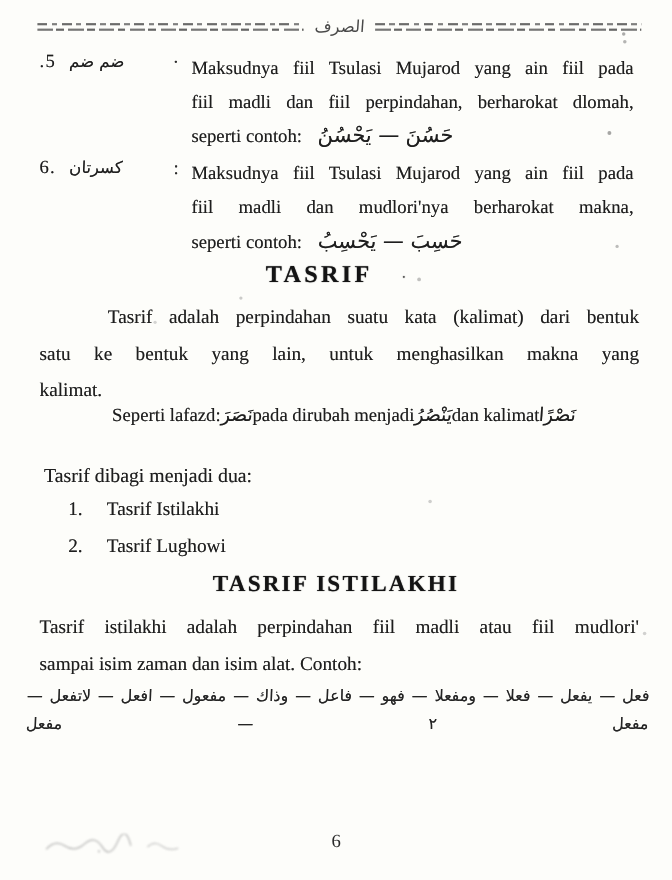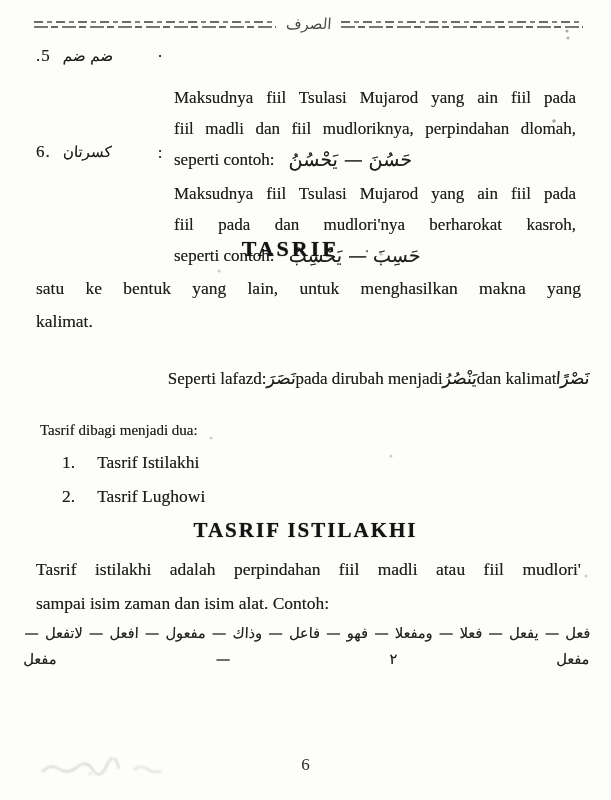--- a/index.html
+++ b/index.html
@@ -26,39 +26,39 @@
   }
   .header-arabic { font-size:15px; color:#2a2a2a; transform:skewX(-4deg); opacity:.85; }
 
   
   .item { position:absolute; left:36px; width:540px;
           display:grid; grid-template-columns:110px 16px 1fr; column-gap:6px; }
   .item-label { display:flex; gap:12px; align-items:baseline; font-size:17px; }
   .item-label .num { letter-spacing:1px; }
   .item-label .arabic { font-size:15px; transform:skewX(-3deg); }
   .item-sep { font-size:17px; color:#2b2b2b; padding-top:1px; text-align:center; }
-  .item-body { font-size:17px; line-height:31px;margin-top:36px; }
+  .item-body { font-size:17px; line-height:31px; }
   .jl { text-align:justify; text-align-last:justify; }
   .contoh-row { display:flex; gap:14px; }
   .contoh-row .arabic { font-size:19px; transform:skewX(-4deg); letter-spacing:1px; }
 
   .h1 { position:absolute; left:0; width:100%; text-align:center;
         font-weight:bold; font-size:22px; letter-spacing:3px; color:#141414;
         text-shadow:0 0 1px rgba(10,10,10,.7); }
   .h1 .tail-dot { font-weight:normal; letter-spacing:0; color:#555; font-size:14px; padding-left:26px; }
 
   .para { position:absolute; left:36px; width:545px; font-size:17.5px; line-height:33px; }
   .indent { padding-left:62px; }
 
   .lafazd { position:absolute; top:368px; left:36px; width:554px;
-            display:flex; justify-content:flex-end; align-items:baseline;
+            display:flex; justify-content:center; align-items:baseline;
             font-size:17px; }
   .lafazd .arabic { font-size:17px; transform:skewX(-4deg); }
 
-  .divide-intro { position:absolute; top:422px; left:40px; font-size:15px; }
+  .divide-intro { position:absolute; top:422px; left:40px; font-size:18px; }
   .olist-row { position:absolute; left:62px; display:flex; gap:22px; font-size:17.5px; }
 
   .para2 { top:552px; line-height:34px; }
 
   .arabic-line { position:absolute; top:620px; left:24px; width:566px;
                  direction:rtl; font-size:14.5px; line-height:26px;
                  text-align:justify; text-align-last:justify;
                  transform:skewX(-2deg); color:#242424; }
 
   .page-number { position:absolute; top:755px; left:0; width:100%;
@@ -92,47 +92,48 @@
   </div>
 
   <div class="item ink" style="top:46px;">
     <div class="item-label">
       <span class="num">.5</span>
       <span class="arabic" dir="rtl">ضم ضم</span>
     </div>
     <div class="item-sep">·</div>
     <div class="item-body">
       <div class="jl">Maksudnya fiil Tsulasi Mujarod yang ain fiil pada</div>
-      <div class="jl">fiil madli dan fiil mudloriknya, perpindahan dlomah,</div>
+      <div class="jl">fiil madli dan fiil perpindahan, berharokat dlomah,</div>
       <div class="contoh-row">
         <span>seperti contoh:</span>
         <span class="arabic" dir="rtl">حَسُنَ — يَحْسُنُ</span>
       </div>
     </div>
   </div>
 
   <div class="item ink" style="top:142px;">
     <div class="item-label">
       <span class="num">6.</span>
       <span class="arabic" dir="rtl">كسرتان</span>
     </div>
     <div class="item-sep">:</div>
     <div class="item-body">
       <div class="jl">Maksudnya fiil Tsulasi Mujarod yang ain fiil pada</div>
-      <div class="jl">fiil pada dan mudlori'nya berharokat kasroh,</div>
+      <div class="jl">fiil madli dan mudlori'nya berharokat makna,</div>
       <div class="contoh-row">
         <span>seperti contoh:</span>
         <span class="arabic" dir="rtl">حَسِبَ — يَحْسِبُ</span>
       </div>
     </div>
   </div>
 
   <div class="h1" style="top:236px;"><span>TASRIF</span><span class="tail-dot">·</span></div>
 
   <div class="para ink" style="top:272px;">
+    <div class="jl indent">Tasrif adalah perpindahan suatu kata (kalimat) dari bentuk</div>
     <div class="jl">satu ke bentuk yang lain, untuk menghasilkan makna yang</div>
     <div>kalimat.</div>
   </div>
 
   <div class="lafazd ink">
     <span>Seperti lafazd:</span>
     <span class="arabic" dir="rtl">نَصَرَ</span>
     <span>pada dirubah menjadi</span>
     <span class="arabic" dir="rtl">يَنْصُرُ</span>
     <span>dan kalimat</span>

